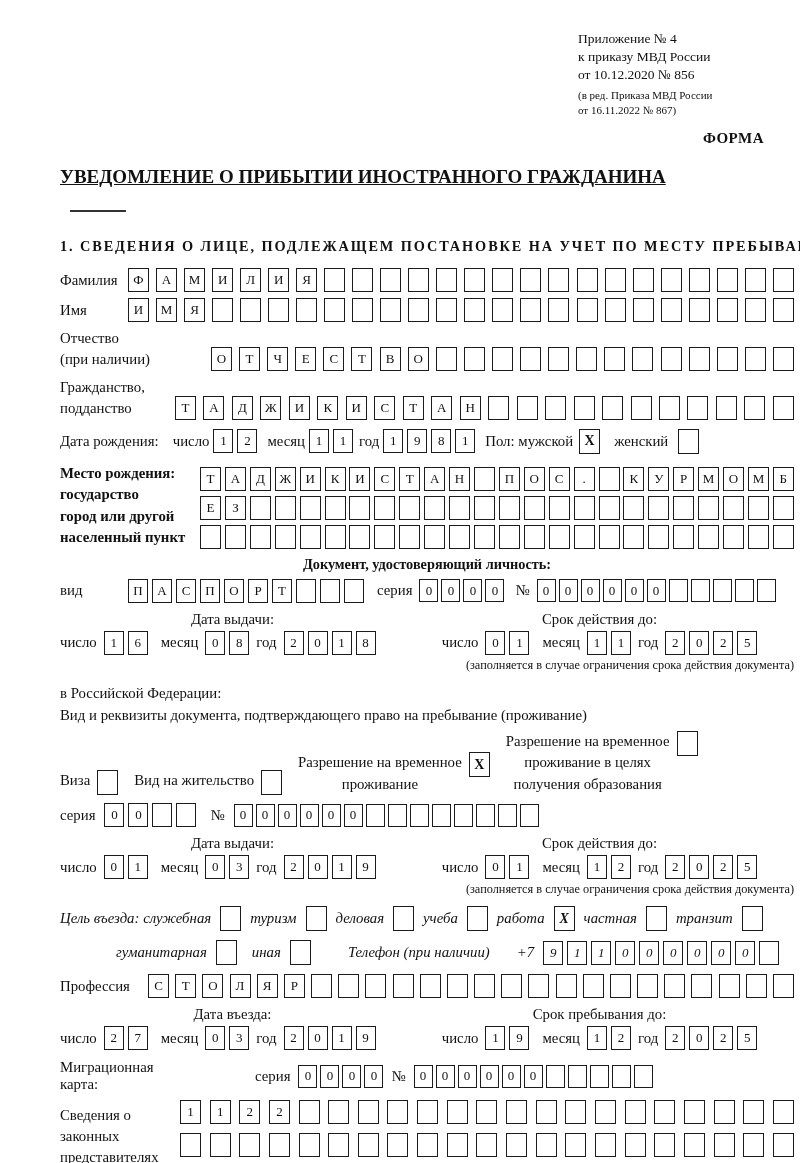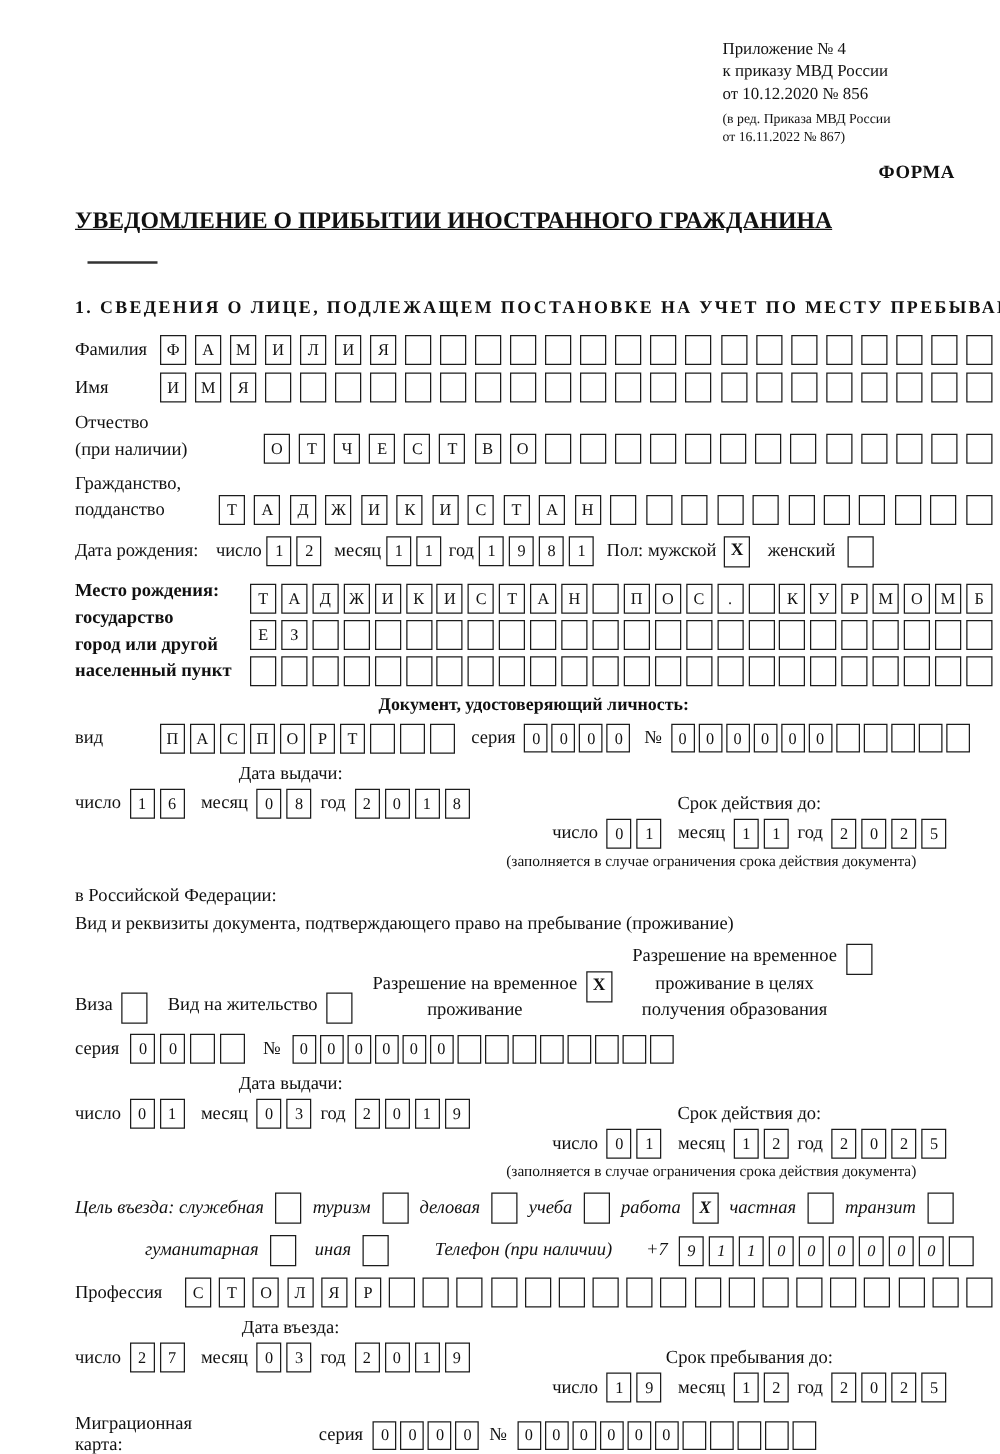--- a/index.html
+++ b/index.html
@@ -21,24 +21,24 @@
         align-items:center;justify-content:center;font-size:13px;background:#fff;flex-shrink:0;}
   .grp{display:flex;gap:3px;flex-shrink:0;}
   .grp .cell{width:19px;height:23px;}
   .grp-lg{display:flex;gap:4px;flex-shrink:0;}
   .grp-lg .cell{width:20px;height:24px;}
   .cb{width:21px;height:25px;border:1.5px solid #1c1c1c;box-sizing:border-box;display:flex;flex-shrink:0;
       align-items:center;justify-content:center;font-size:14px;font-weight:bold;background:#fff;}
   .mesto-rows{display:flex;flex-direction:column;gap:5px;flex:1;}
   .doc-head{margin-top:7px;text-align:center;font-weight:bold;font-size:14.3px;}
   .datecols{display:flex;margin-top:8px;}
-  .dc-left{width:47%;}.dc-right{width:53%;margin-top:24px;}
+  .dc-left{width:47%;}.dc-right{width:53%;}
   .dc-head{text-align:center;font-size:14.8px;margin-bottom:3px;}
   .daterow{display:flex;align-items:center;gap:7px;font-size:14.8px;}
-  .note{margin-top:3px;font-size:12.3px;text-align:left;white-space:nowrap;}
+  .note{margin-top:3px;font-size:12.3px;text-align:right;white-space:nowrap;}
   .para{margin-top:9px;font-size:14.8px;line-height:1.5;}
   .cbitem{display:flex;align-items:flex-start;gap:7px;}
   .cbl{font-size:14.8px;line-height:1.45;text-align:center;}
   .purpose{display:flex;align-items:center;gap:9px;margin-top:9px;flex-wrap:nowrap;font-style:italic;}
   .purpose .lab{white-space:nowrap;}
   .sved-rows{display:flex;flex-direction:column;gap:9px;flex:1;}
   .mr4{margin-right:4px;}.ml10{margin-left:10px;}.ml14{margin-left:14px;}.ml6{margin-left:6px;}
 </style>
 </head>
 <body>

